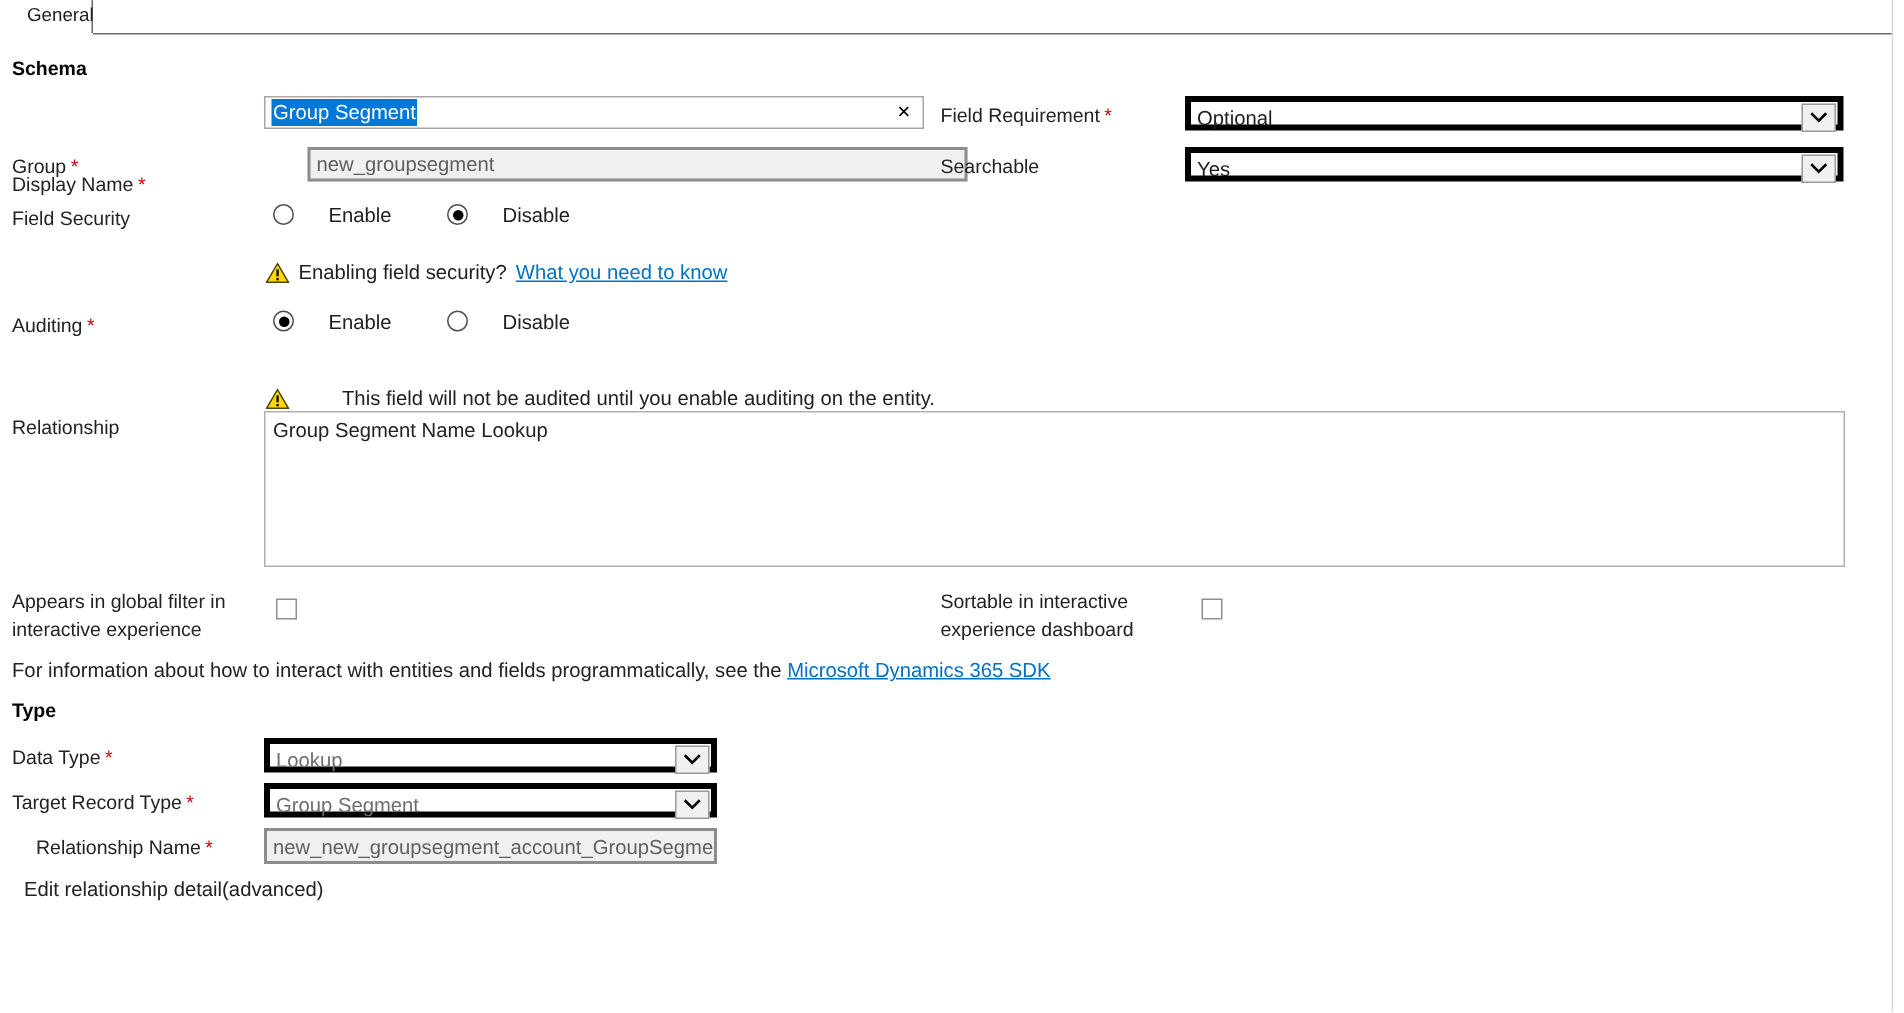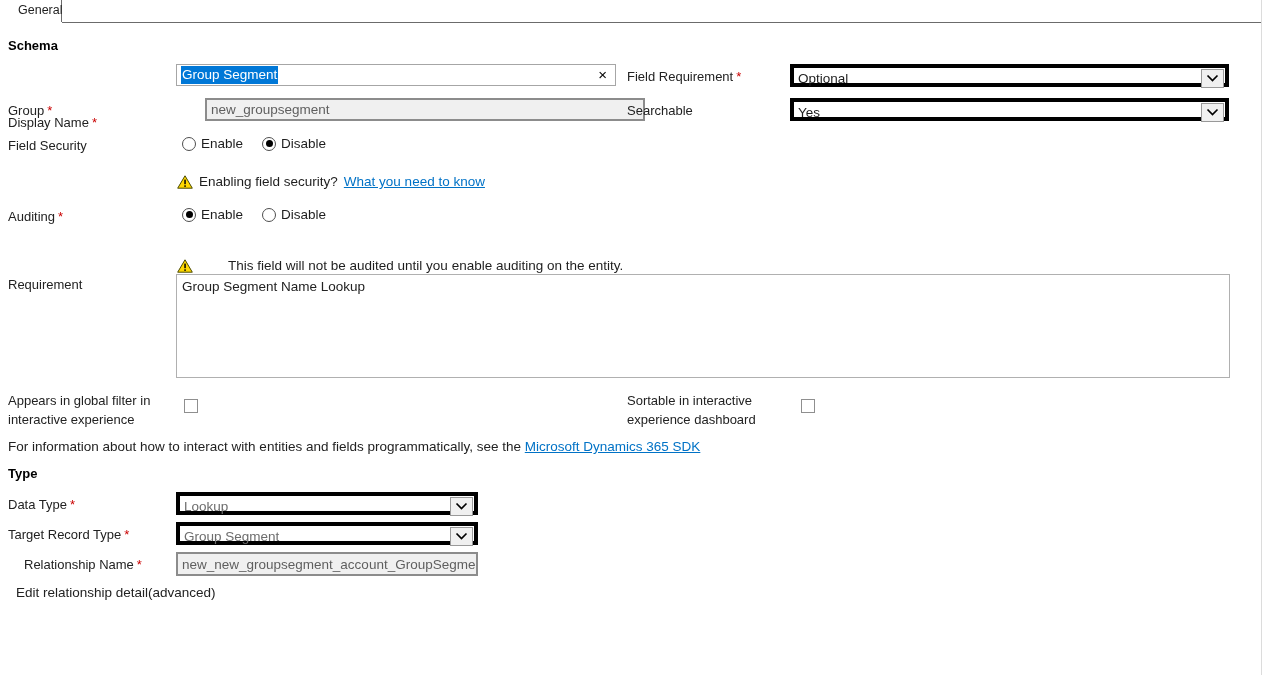--- a/index.html
+++ b/index.html
@@ -26,21 +26,21 @@
               font-family:"Liberation Sans", sans-serif; font-size:13.5px; padding-left:4px; height:23px; }
 
   
   .ddl { position:absolute; background:#fff; border:4px solid #000000; height:23px; }
   .ddl .val { position:absolute; left:4px; top:0; line-height:21px; font-size:13.5px; white-space:nowrap; }
   .ddl.dis .val { color:#6d6d6d; }
   .ddl .btn { position:absolute; right:1px; top:1px; width:23px; height:19px; background:#f0f0f0;
               border:1px solid #999; display:flex; align-items:center; justify-content:center; }
 
   
-  .radio-group { position:absolute; display:flex; align-items:center; gap:5px; }
+  .radio-group { position:absolute; display:flex; gap:23px; }
   .radio { width:14px; height:14px; border:1px solid #4e4e4e; border-radius:50%; background:#fff;
            display:inline-flex; align-items:center; justify-content:center; }
   .radio.checked::after { content:""; width:7px; height:7px; border-radius:50%; background:#000; }
   .radio-lbl { margin-right:14px; font-size:13.5px; }
 
   
   .warn { position:absolute; display:flex; align-items:center; gap:6px; font-size:13.5px; }
   .link { color:#0072c6; text-decoration:underline; cursor:pointer; }
 
   
@@ -133,21 +133,21 @@
   <div class="warn" style="left:177px; top:258px;gap:35px;">
     <svg width="16" height="14" viewBox="0 0 16 14">
       <path d="M8 0.8 L15.3 13.2 H0.7 Z" fill="#ffd800" stroke="#4a4a00" stroke-width="1"></path>
       <rect x="7.3" y="4.6" width="1.5" height="4.6" fill="#000"></rect>
       <rect x="7.3" y="10.3" width="1.5" height="1.6" fill="#000"></rect>
     </svg>
     <span>This field will not be audited until you enable auditing on the entity.</span>
   </div>
 
   <div class="lbl" style="left:8px; top:277px;">
-    <span>Requirement</span>
+    <span>Relationship</span>
   </div>
   <textarea class="desc" style="left: 176px; top: 274px; width: 1054px; height: 104px;">Group Segment Name Lookup</textarea>
 
   <div class="wrap-lbl" style="left:8px; top:391px; width:165px;">Appears in global filter in interactive experience</div>
   <div class="chk" style="left:184px; top:399px;"></div>
 
   <div class="wrap-lbl" style="left:627px; top:391px; width:145px;">Sortable in interactive experience dashboard</div>
   <div class="chk" style="left:801px; top:399px;"></div>
 
   <div class="plain-text" style="left:8px; top:439px;">

